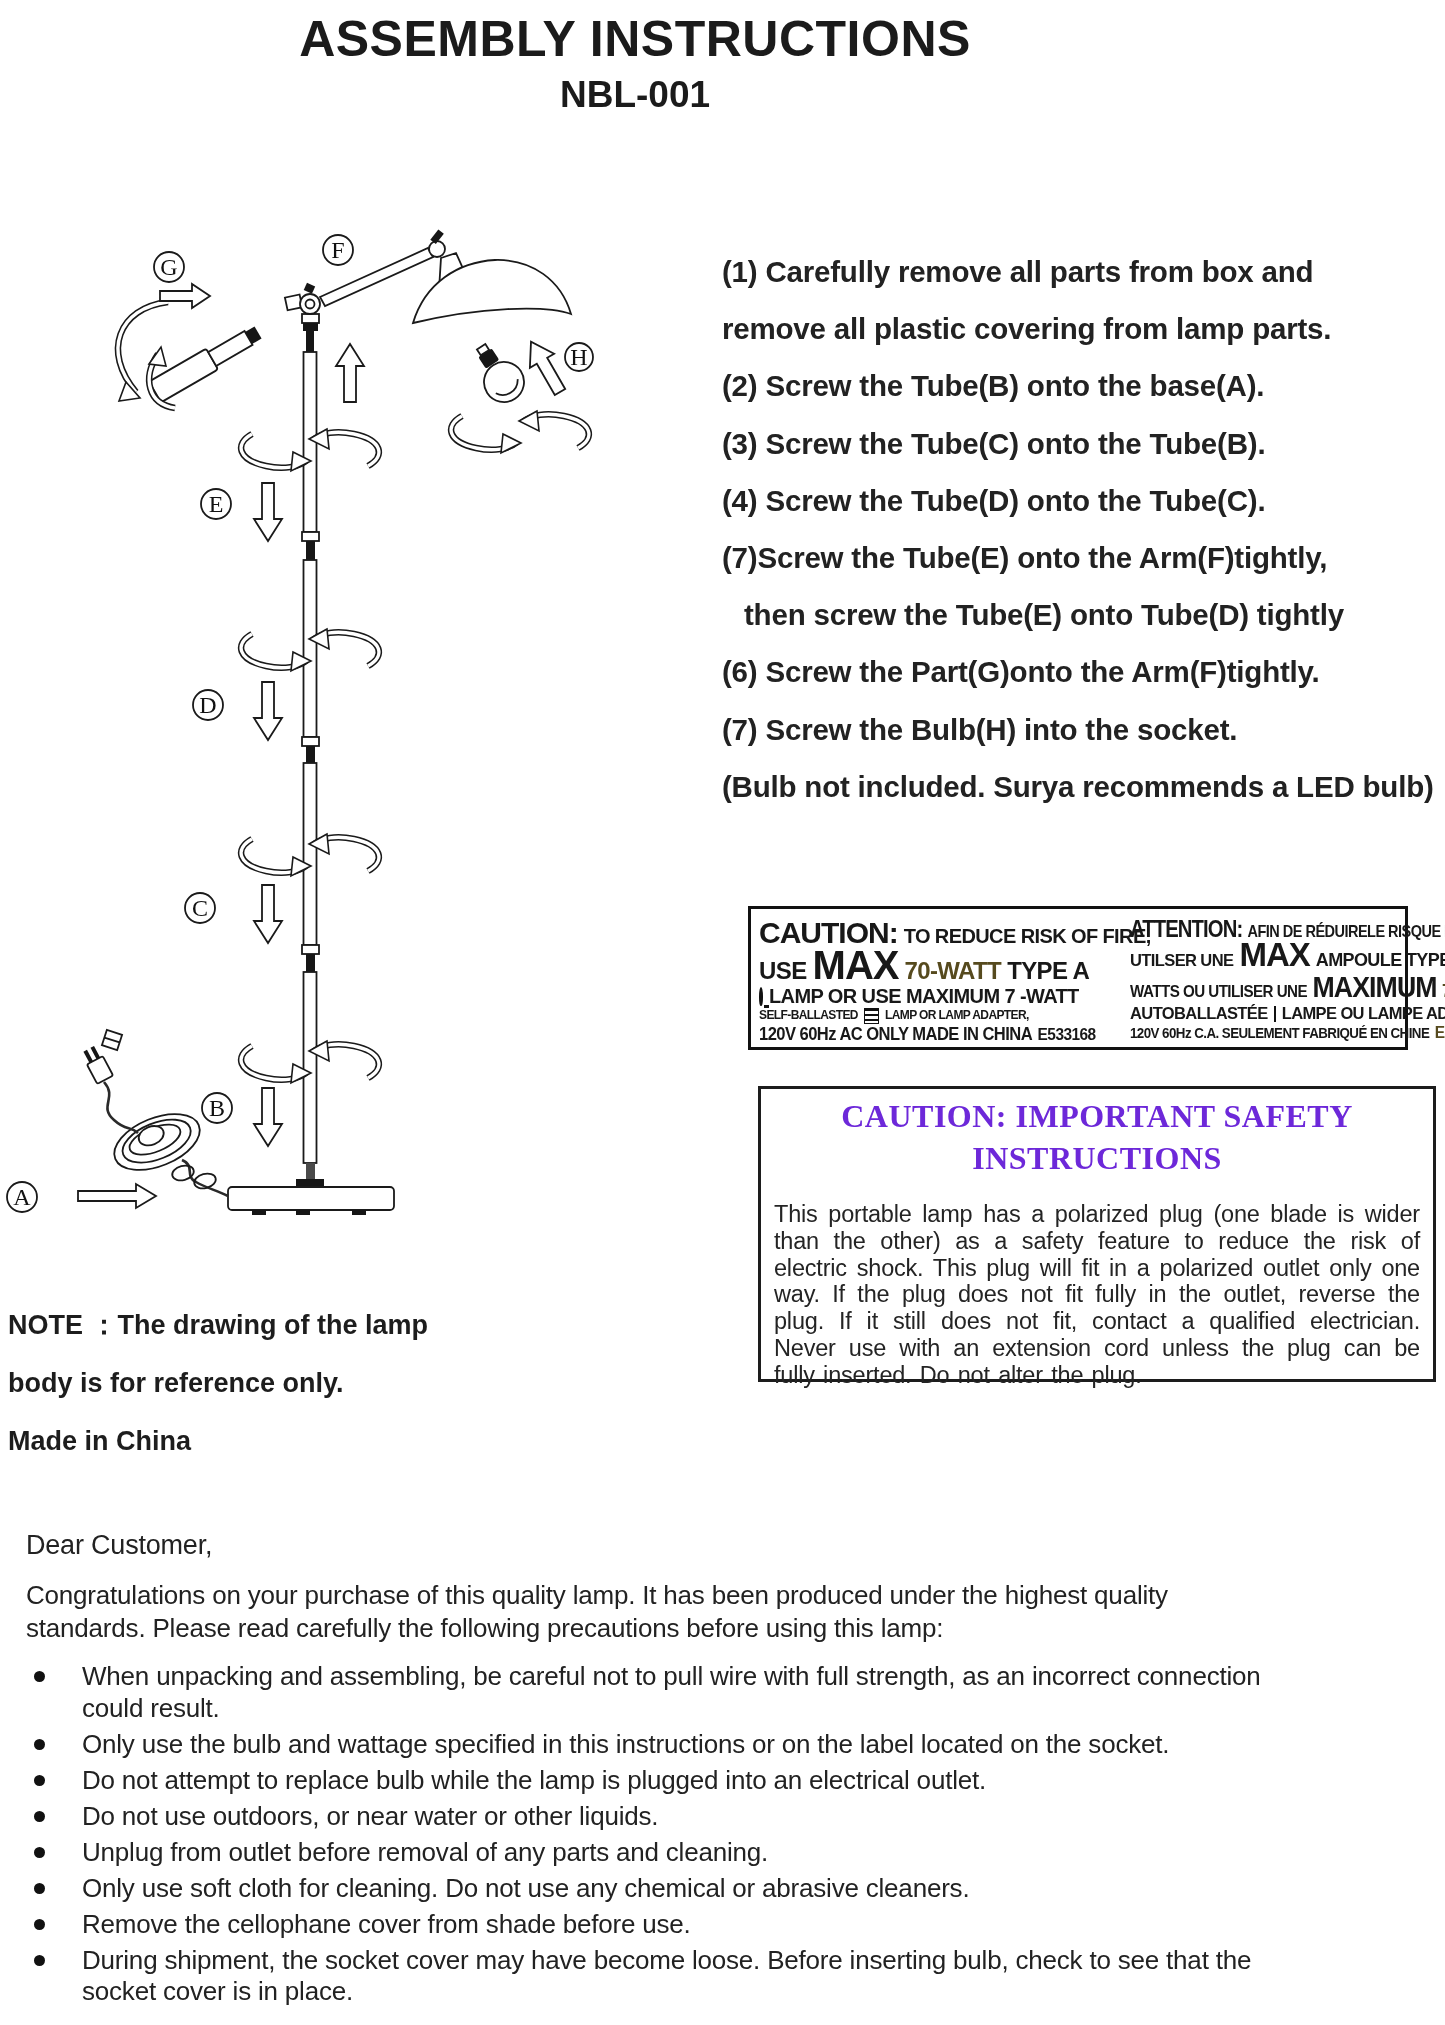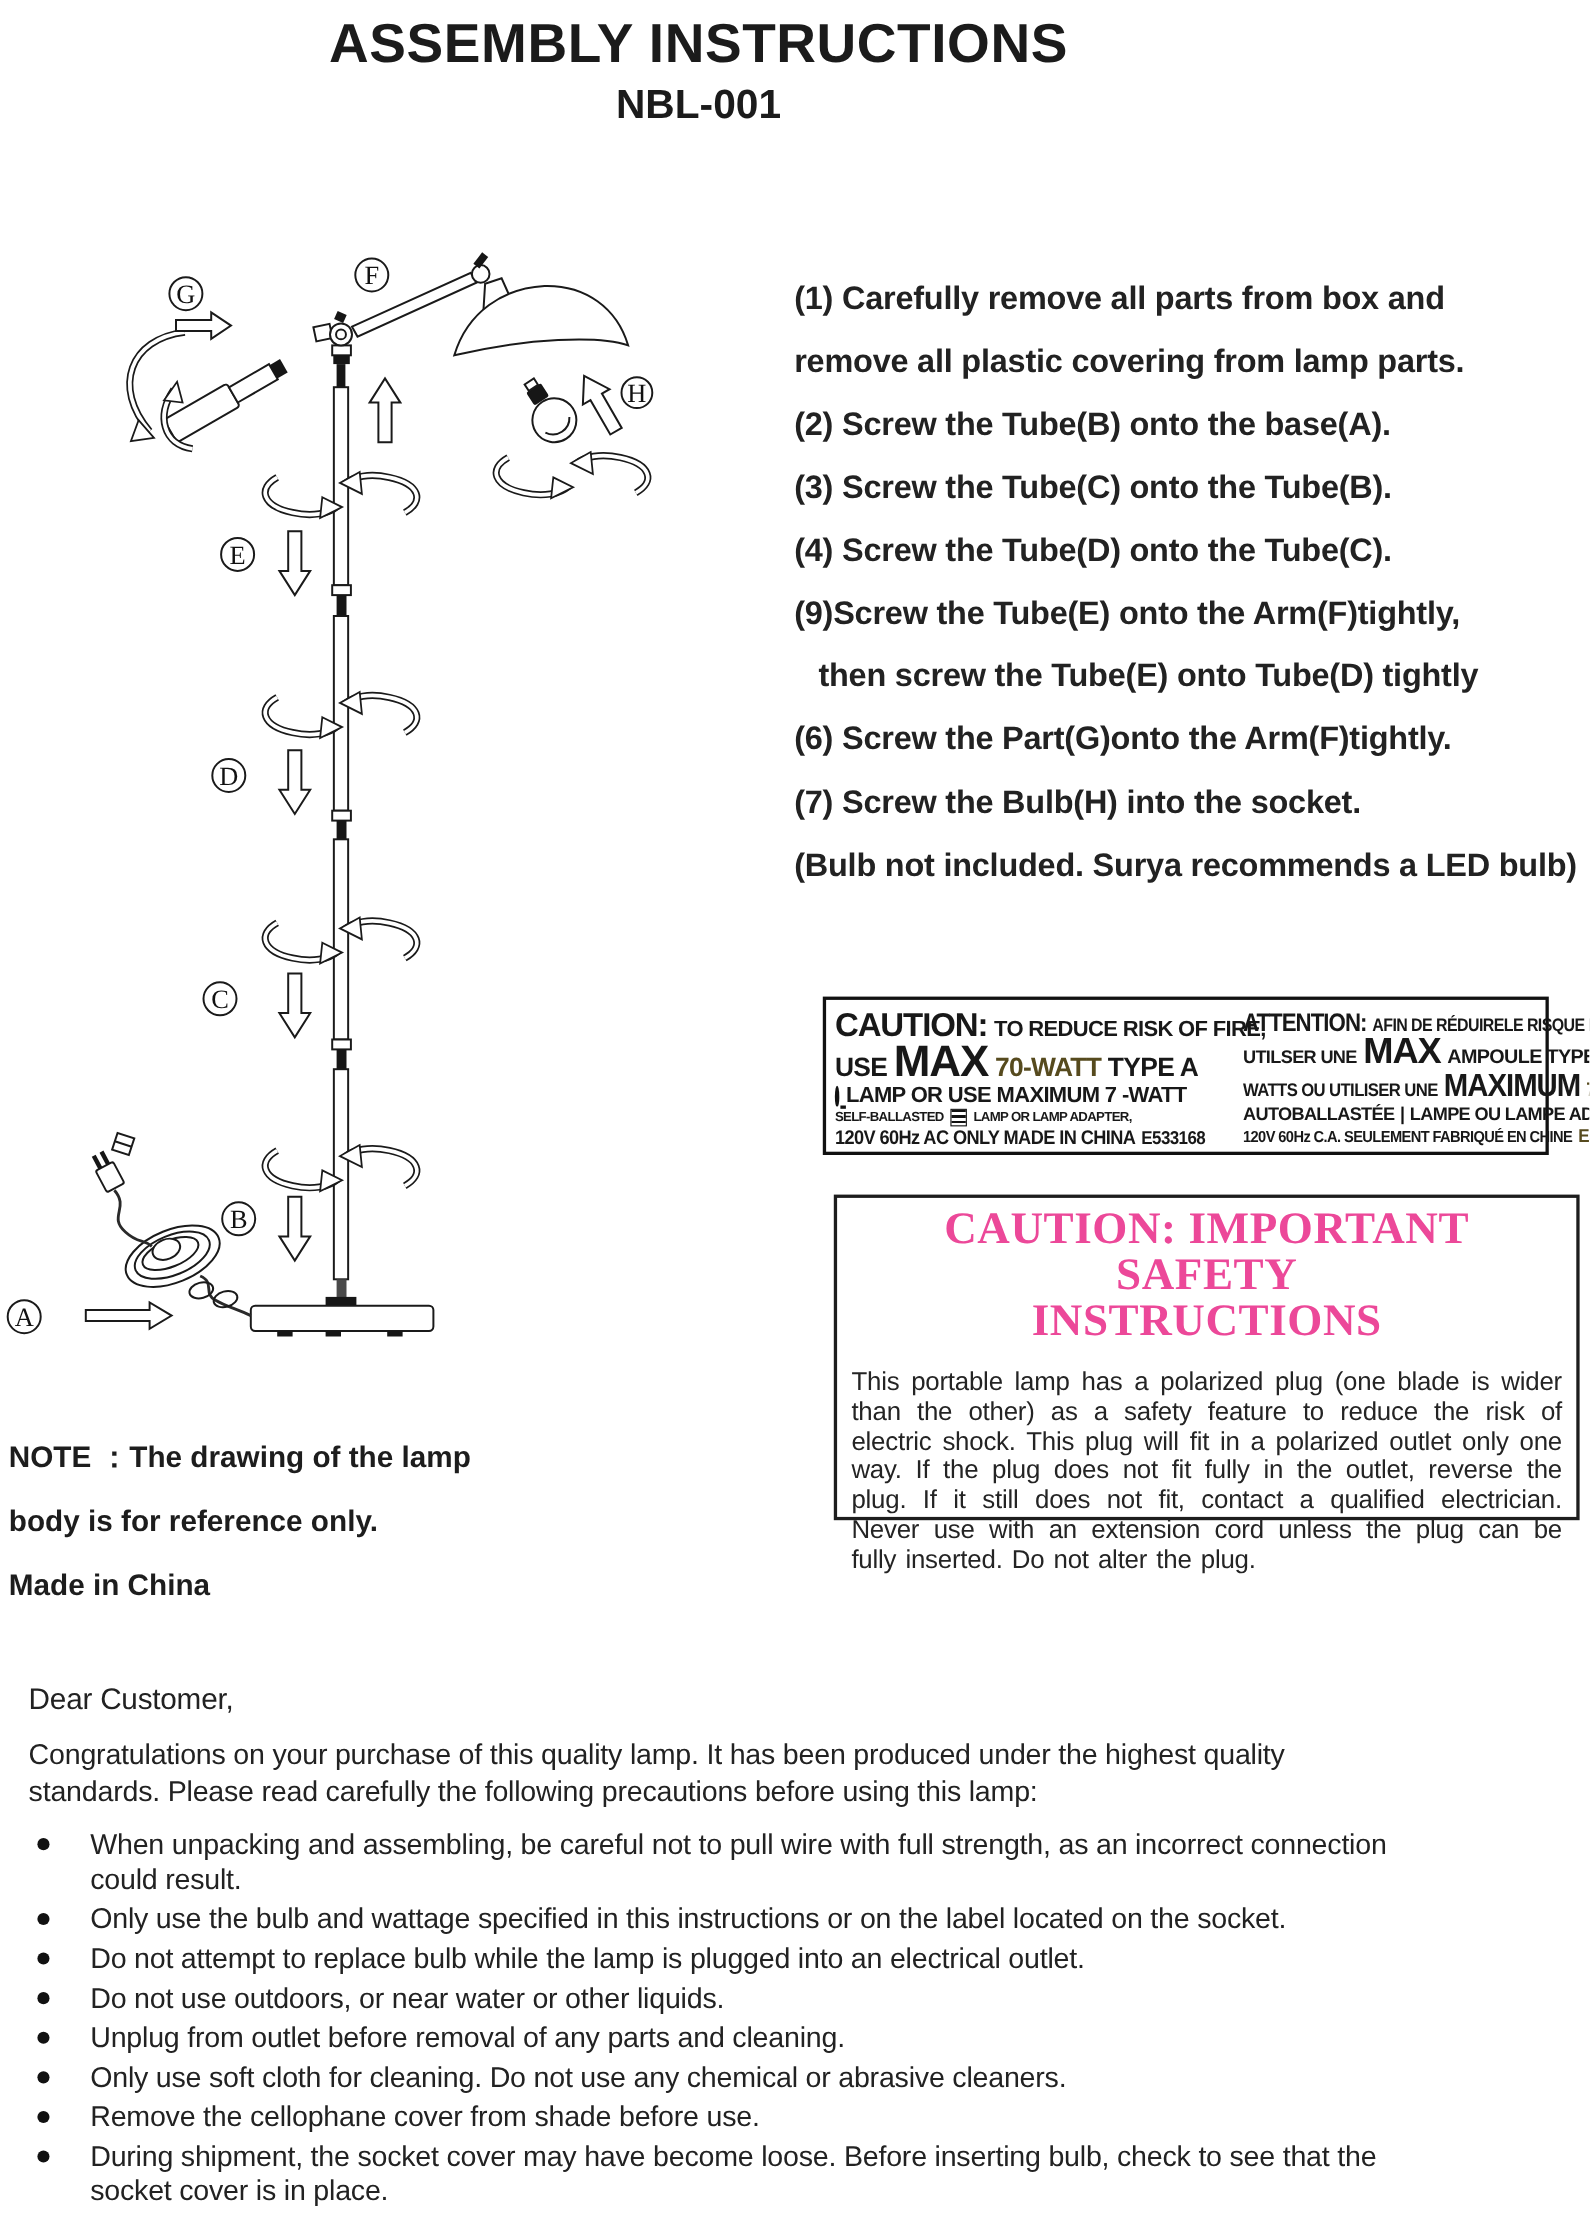--- a/index.html
+++ b/index.html
@@ -51,22 +51,22 @@
            border:2px solid #111;border-radius:50% 50% 42% 42%;align-self:center;}
   .bulb-ic::after{content:"";position:absolute;left:3px;bottom:-4px;width:5px;height:3px;
                   background:#111;}
   
   .cfl-ic{display:inline-block;width:13px;height:14px;border:1.5px solid #111;align-self:center;
           background:repeating-linear-gradient(#111 0 2px,#fff 2px 5px);}
 
   
   .safety-box{position:absolute;left:758px;top:1086px;width:678px;height:296px;
               border:3px solid #1d1d1d;box-sizing:border-box;padding:6px 13px 0 13px;background:#fff;}
-  .safety-h{font-family:"Liberation Serif",serif;font-weight:bold;font-size:41px;
-            text-align:center;line-height:42px;letter-spacing:0.5px;color:#ec4899;}
+  .safety-h{font-family:"Liberation Serif",serif;font-weight:bold;font-size:32px;
+            text-align:center;line-height:42px;letter-spacing:0.5px;color:#6d28d9;}
   .safety-body{margin-top:22px;font-size:23.5px;line-height:26.8px;text-align:justify;
                color:#242424;letter-spacing:-0.2px;word-spacing:2px;}
 
   
   .note{position:absolute;left:8px;top:1296px;font-weight:bold;font-size:27px;
         line-height:58px;color:#1d1d1d;}
 
   
   .customer{position:absolute;left:26px;top:1530px;width:1276px;color:#222;
             letter-spacing:-0.2px;}
@@ -253,21 +253,21 @@
       <text class="lbl" x="22" y="1197" dy=".35em">A</text>
     </g>
   </svg>
 
   <div class="steps">
     <div>(1) Carefully remove all parts from box and</div>
     <div>remove all plastic covering from lamp parts.</div>
     <div>(2) Screw the Tube(B) onto the base(A).</div>
     <div>(3) Screw the Tube(C) onto the Tube(B).</div>
     <div>(4) Screw the Tube(D) onto the Tube(C).</div>
-    <div>(9)Screw the Tube(E) onto the Arm(F)tightly,</div>
+    <div>(7)Screw the Tube(E) onto the Arm(F)tightly,</div>
     <div class="indent">then screw the Tube(E) onto Tube(D) tightly</div>
     <div>(6) Screw the Part(G)onto the Arm(F)tightly.</div>
     <div>(7) Screw the Bulb(H) into the socket.</div>
     <div>(Bulb not included. Surya recommends a LED bulb)</div>
   </div>
 
   <div class="caution-box">
     <div class="cl-col cl-en">
       <div class="cl-row">
         <span class="en-caution">CAUTION:</span>

